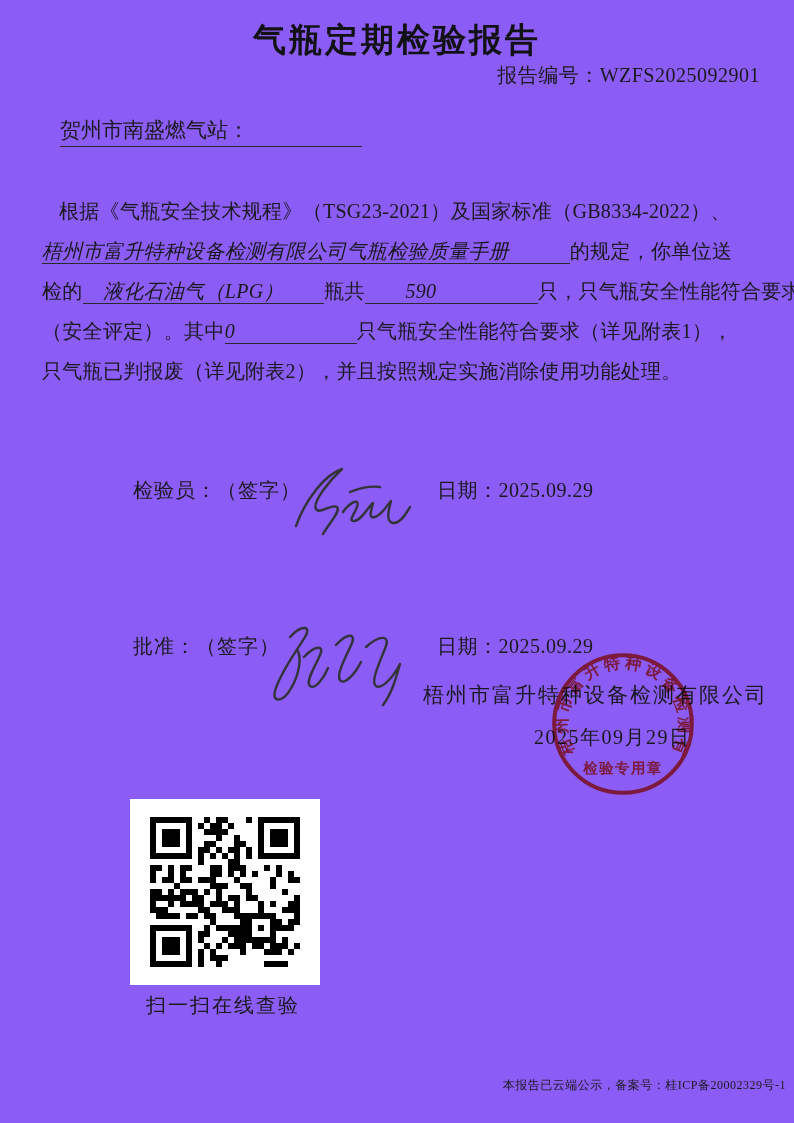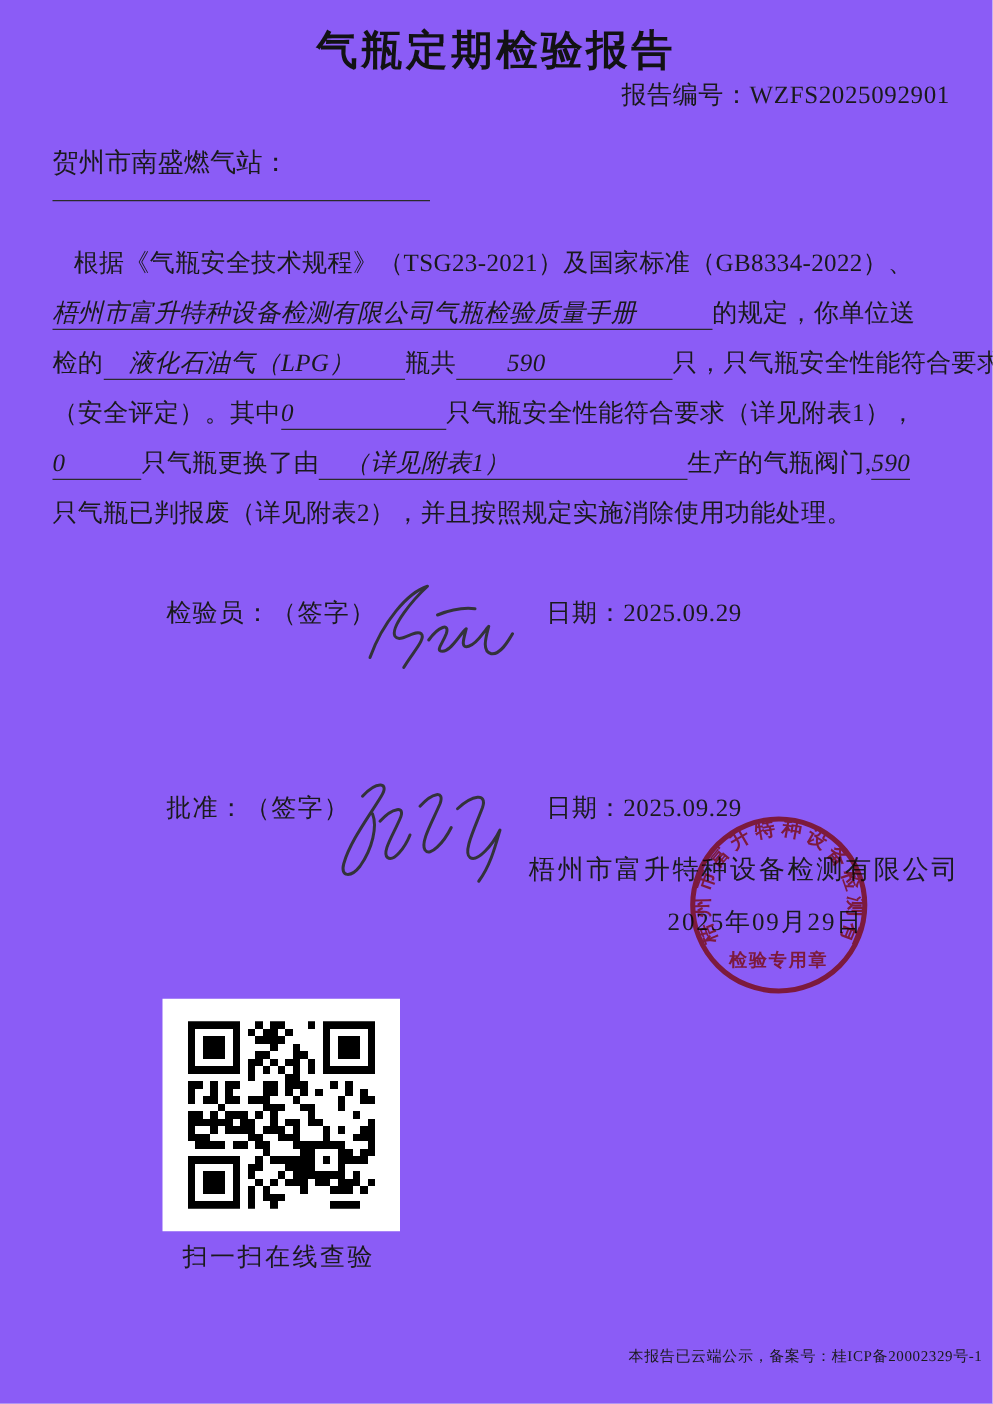--- a/index.html
+++ b/index.html
@@ -17,21 +17,21 @@
     text-align:center;font-size:33px;font-weight:bold;letter-spacing:3px;color:#121214;
   }
   .report-no{
     position:absolute;top:62px;right:34px;
     font-size:20px;letter-spacing:.5px;
   }
   .addressee{
     position:absolute;top:116px;left:42px;font-size:21px;
   }
   .addressee .u-wide{
-    display:inline-block;min-width:302px;border-bottom:1.5px solid #2a2a2c;padding-bottom:16px;
+    display:inline-block;min-width:302px;border-bottom:1.5px solid #2a2a2c;padding-bottom:2px;margin-left:18px;
   }
 
   .body-text{
     position:absolute;top:191px;left:42px;width:716px;
     font-size:20px;letter-spacing:.3px;
   }
   .body-text .line{height:40px;line-height:40px;white-space:nowrap;}
   .body-text .indent{padding-left:17px;}
   .u{border-bottom:1.2px solid #2a2a2c;padding-bottom:1px;font-style:italic;}
 
@@ -69,21 +69,20 @@
 
   <div class="addressee">
     <span class="u-wide">贺州市南盛燃气站：</span>
   </div>
 
   <div class="body-text">
     <div class="line indent"><span>根据《气瓶安全技术规程》（TSG23-2021）及国家标准（GB8334-2022）、</span></div>
     <div class="line"><span class="u">梧州市富升特种设备检测有限公司气瓶检验质量手册　　　</span><span>的规定，你单位送</span></div>
     <div class="line"><span>检的</span><span class="u">　液化石油气（LPG）　　</span><span>瓶共</span><span class="u">　　590　　　　　</span><span>只，只气瓶安全性能符合要求</span></div>
     <div class="line"><span>（安全评定）。其中</span><span class="u">0　　　　　　</span><span>只气瓶安全性能符合要求（详见附表1），</span></div>
-    <div class="line"><span class="u">0　　　</span><span>只气瓶更换了由</span><span class="u">　（详见附表1）　　　　　　　</span><span>生产的气瓶阀门,</span><span class="u">590</span></div>
     <div class="line"><span>只气瓶已判报废（详见附表2），并且按照规定实施消除使用功能处理。</span></div>
   </div>
 
   <div class="sig-label" style="top:477px;left:133px;text-align:center;">检验员：（签字）</div>
   <svg class="signature" style="top:462px;left:280px;" width="135" height="88" viewBox="0 0 135 88">
     <path d="M16,64 C26,36 46,12 62,7 C50,18 32,40 36,47 C40,53 52,41 57,45 C61,49 50,60 43,72"></path>
     <path d="M63,50 C71,39 80,36 77,45 C74,53 68,59 74,59 C81,59 88,45 93,41 C91,49 88,57 95,55 C102,53 107,43 111,39 C109,47 105,59 113,61 C120,62 126,52 130,45"></path>
     <path d="M70,30 C80,26 92,24 100,25"></path>
   </svg>
   <div class="sig-date" style="top:477px;left:437px;"><span>日期：</span><span>2025.09.29</span></div>

